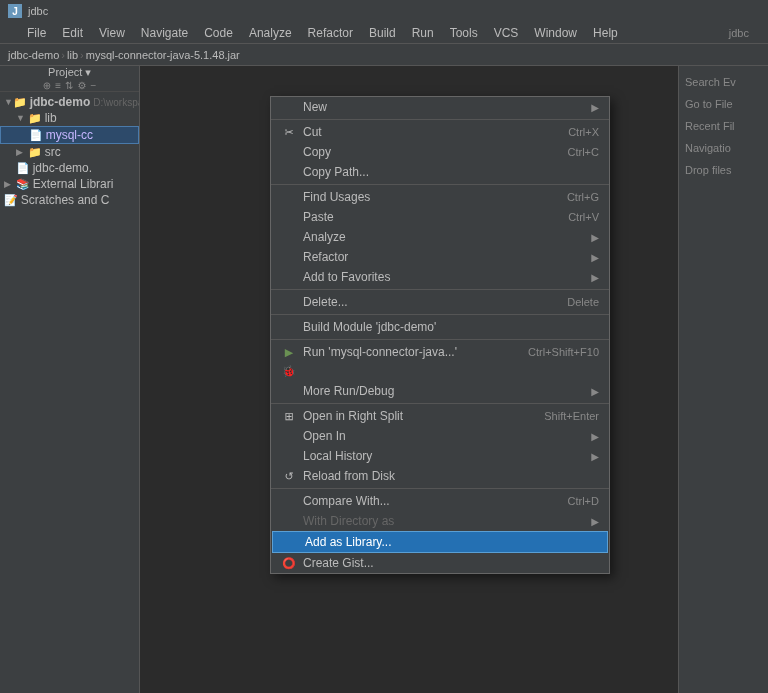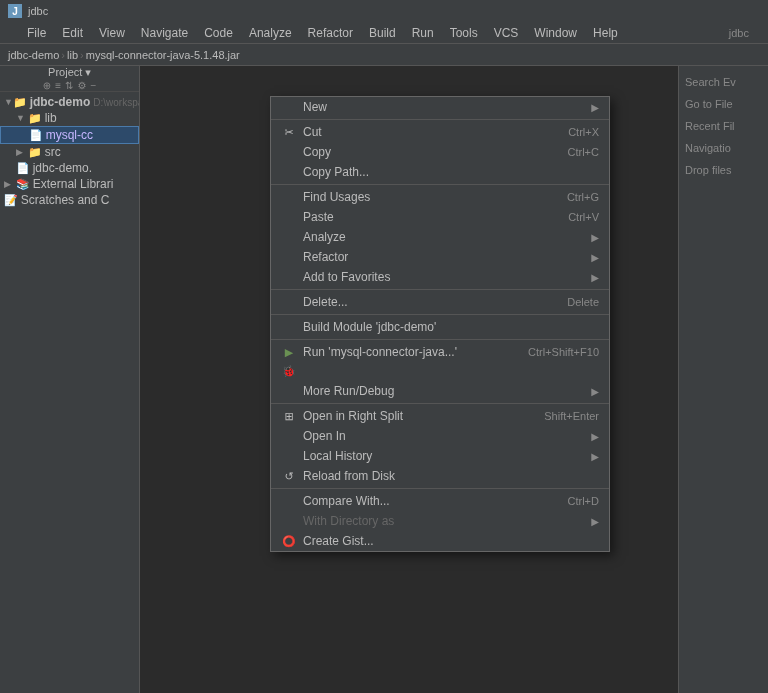--- a/index.html
+++ b/index.html
@@ -398,20 +398,24 @@
         <span class="ctx-item-label">Compare With...</span>
         <span class="ctx-item-shortcut">Ctrl+D</span>
       </div>
 
       <div class="ctx-item disabled">
         <span class="ctx-icon"></span>
         <span class="ctx-item-label">With Directory as</span>
         <span class="ctx-item-arrow">▶</span>
       </div>
 
+      <div class="ctx-item highlighted">
+        <span class="ctx-icon"></span>
+        <span class="ctx-item-label">Add as Library...</span>
+      </div>
 
       <div class="ctx-item">
         <span class="ctx-icon">⭕</span>
         <span class="ctx-item-label">Create Gist...</span>
       </div>
 
     </div>
 
   </div>
 

